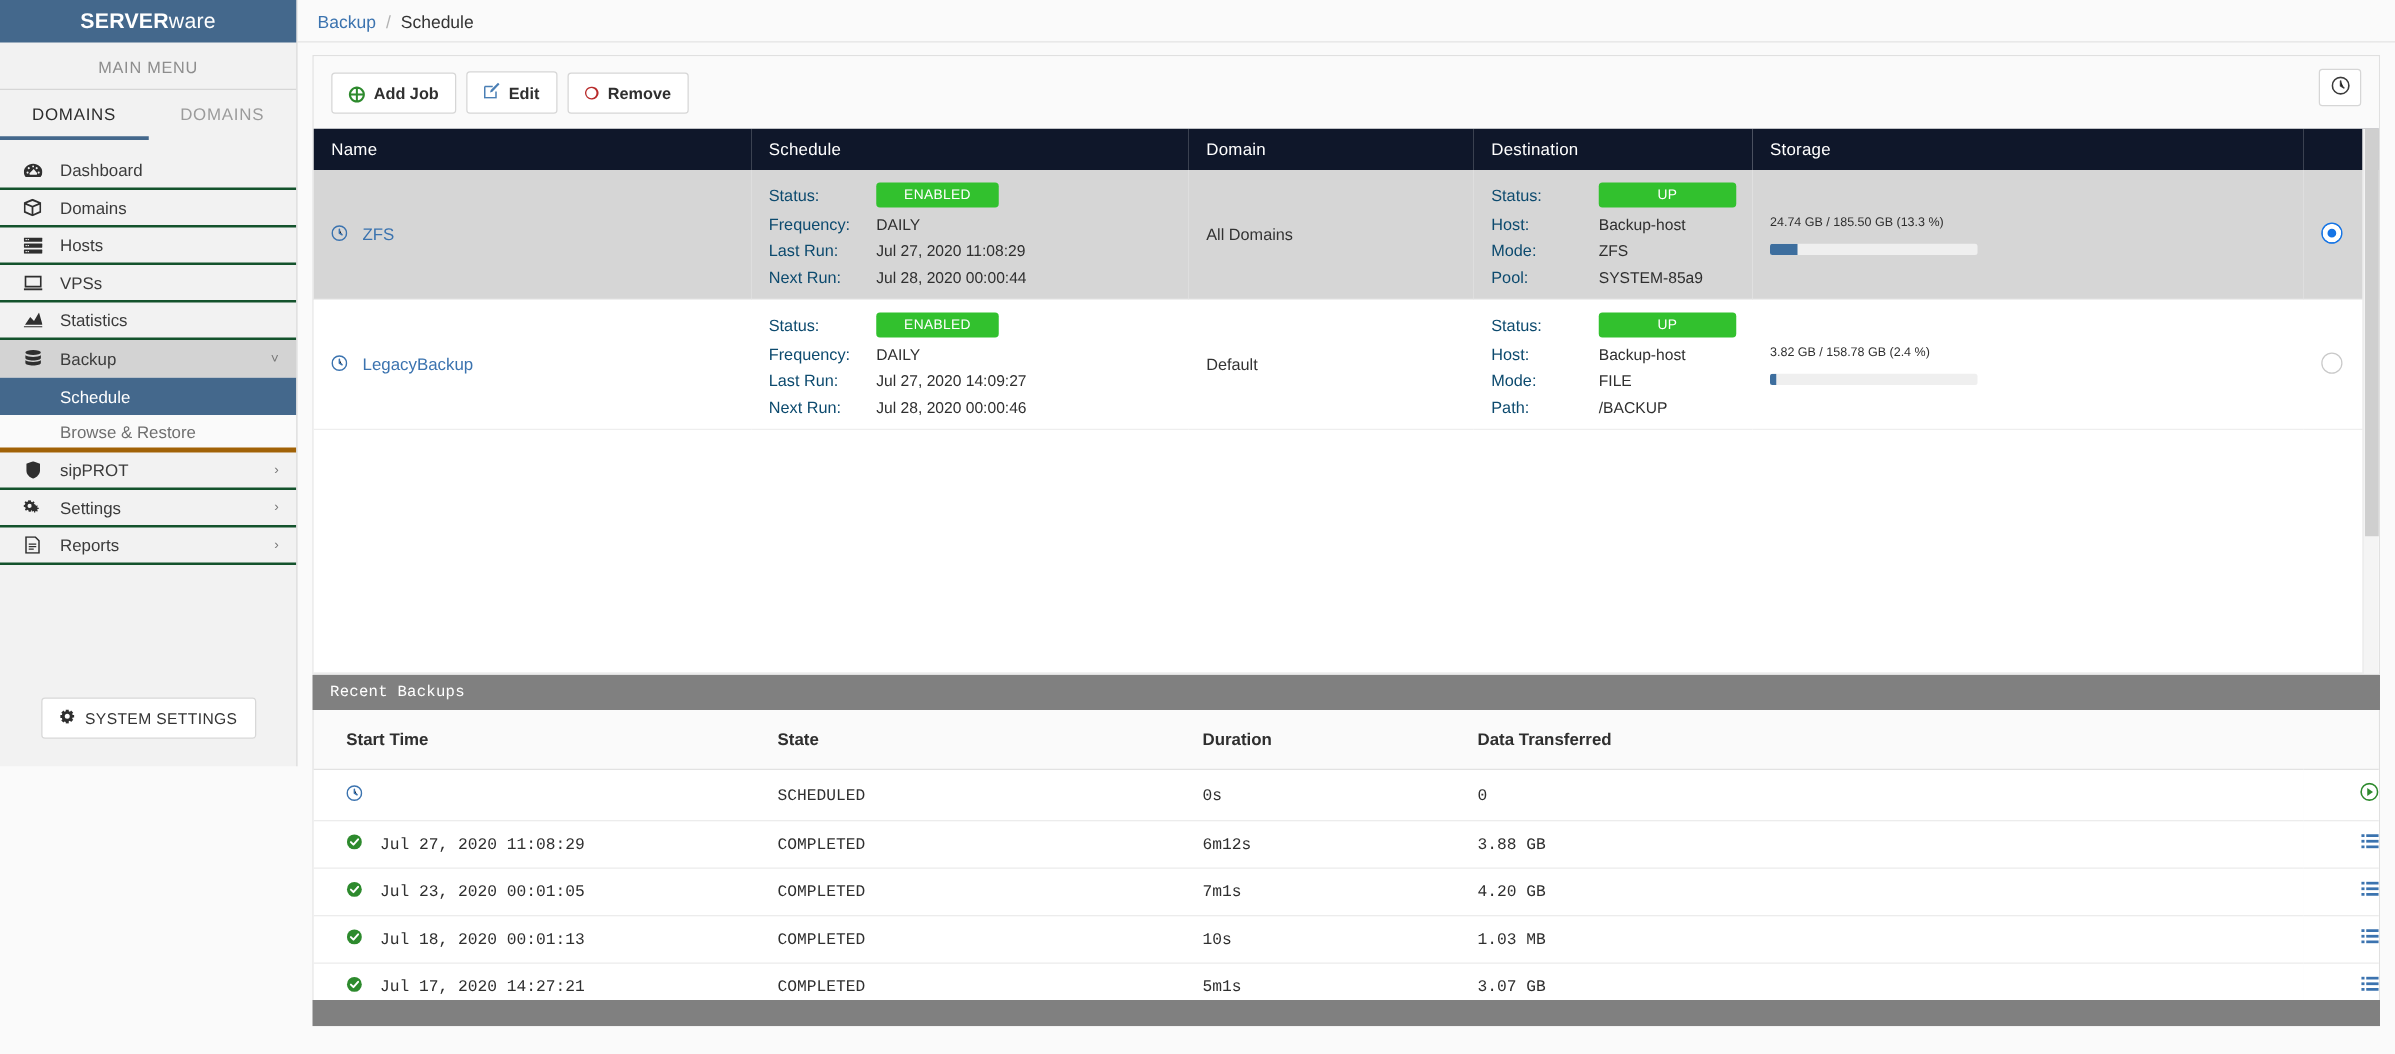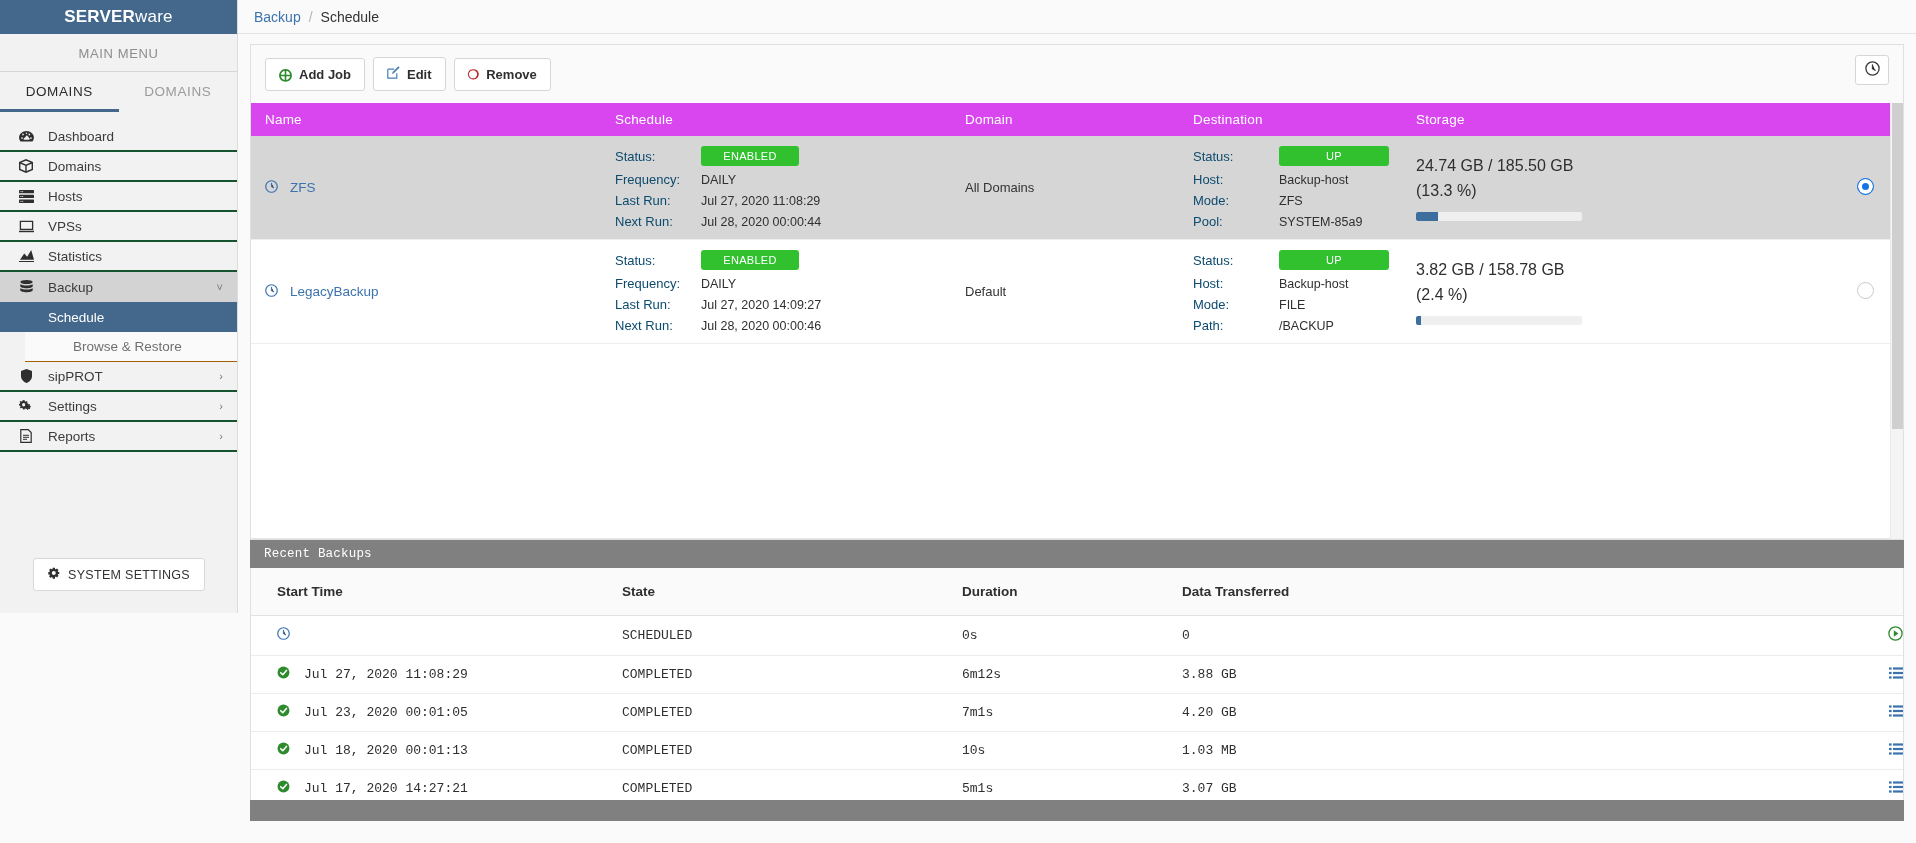--- a/index.html
+++ b/index.html
@@ -57,21 +57,21 @@
   .nav-item .caret {
     position: absolute; right: 14px; color: #777; font-size: 11px;
   }
   .sub-item {
     padding: 10px 0 10px 48px; height: 30px;
     display: flex; align-items: center;
     font-size: 13.5px; color: #6f6f6f; cursor: pointer;
     background: #fafafa;
   }
   .sub-item.active { background: #44688c; color: #fff; }
-  .sub-last { border-bottom: 1px solid #a16207; margin-left: 25px; }
+  .sub-last { border-bottom: 4px solid #a16207; }
 
   .syssettings-wrap {
     position: absolute; bottom: 22px; left: 0; width: 238px;
     display: flex; justify-content: center;
   }
   .syssettings {
     background: #fff; border: 1px solid #d8d8d8; border-radius: 3px;
     padding: 8px 14px; font-size: 12.5px; color: #333;
     display: flex; align-items: center; gap: 8px; cursor: pointer;
     letter-spacing: .3px;
@@ -111,21 +111,21 @@
     width: 34px; height: 30px; background: #fff;
     border: 1px solid #d6d6d6; border-radius: 3px;
     display: flex; align-items: center; justify-content: center;
     cursor: pointer; font-size: 15px; color: #3b3b3b;
   }
 
   
   .jobs-wrap { position: relative; background: #fff; }
   table.jobs { width: 100%; border-collapse: collapse; table-layout: fixed; }
   table.jobs thead th {
-    background: #d946ef; color: #fff; text-align: left;
+    background: #0f172a; color: #fff; text-align: left;
     font-size: 13.5px; font-weight: normal;
     padding: 9px 0 9px 14px; letter-spacing: .2px;
   }
   .col-name { width: 350px; }
   .col-sched { width: 350px; }
   .col-domain { width: 228px; }
   .col-dest { width: 223px; }
   .col-storage { width: auto; }
   .col-sel { width: 60px; }
 
@@ -138,21 +138,21 @@
   .kv { display: grid; grid-template-columns: 86px 1fr; row-gap: 6px; align-items: center; }
   .kv .k { color: #0c4a6e; font-size: 13px; }
   .kv .v { color: #2f2f2f; font-size: 12.5px; }
   .badge {
     display: inline-block; background: #32c12e; color: #fff;
     font-size: 11px; padding: 4px 0; width: 98px; text-align: center;
     border-radius: 3px; letter-spacing: .3px;
   }
   .badge.up { width: 110px; }
 
-  .storage-text { font-size: 16px; color: #2f2f2f; line-height: 1.55; max-width: 170px; }
+  .storage-text { font-size: 10px; color: #2f2f2f; line-height: 1.55; max-width: 170px; }
   .pbar { margin-top: 8px; width: 166px; height: 9px; background: #efefef; border-radius: 2px; overflow: hidden;}
   .pbar > i { display: block; height: 100%; background: #3d6e9e; }
 
   .radio {
     width: 17px; height: 17px; border-radius: 50%;
     border: 1px solid #c9c9c9; background: #fff; cursor: pointer;
     display: inline-block;
   }
   .radio.on {
     background: #1574e5; border: 1px solid #1574e5;

